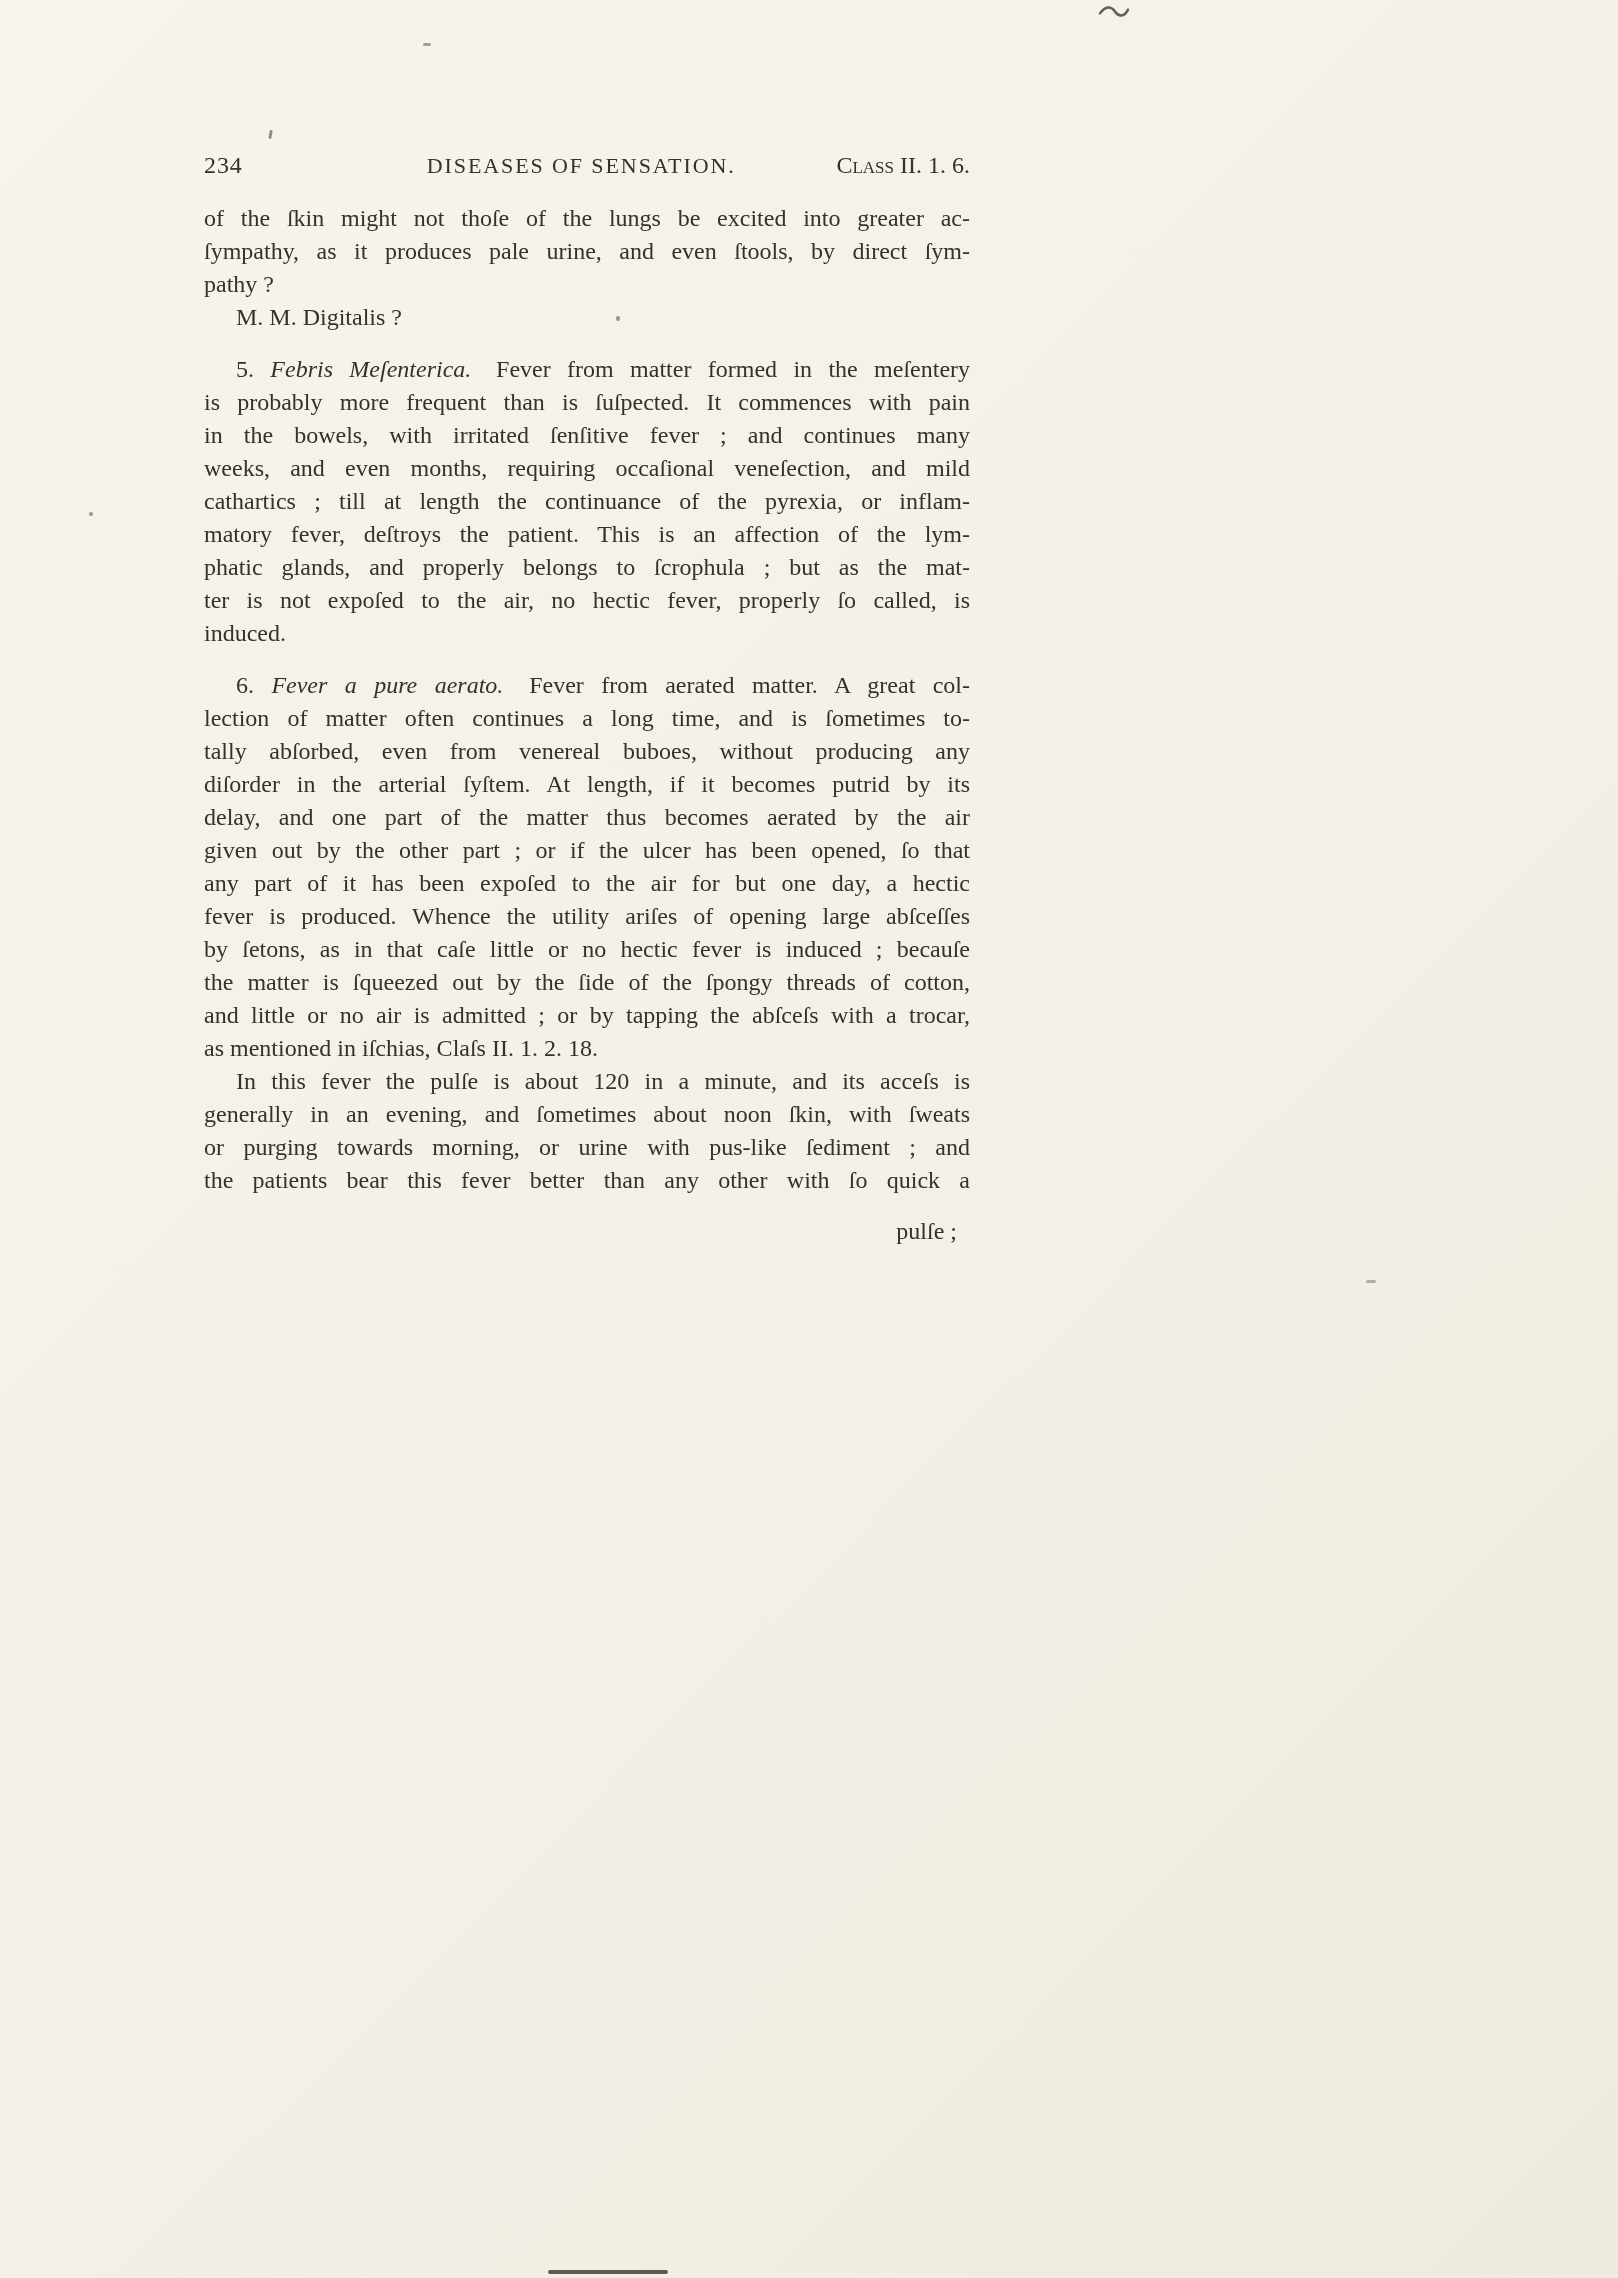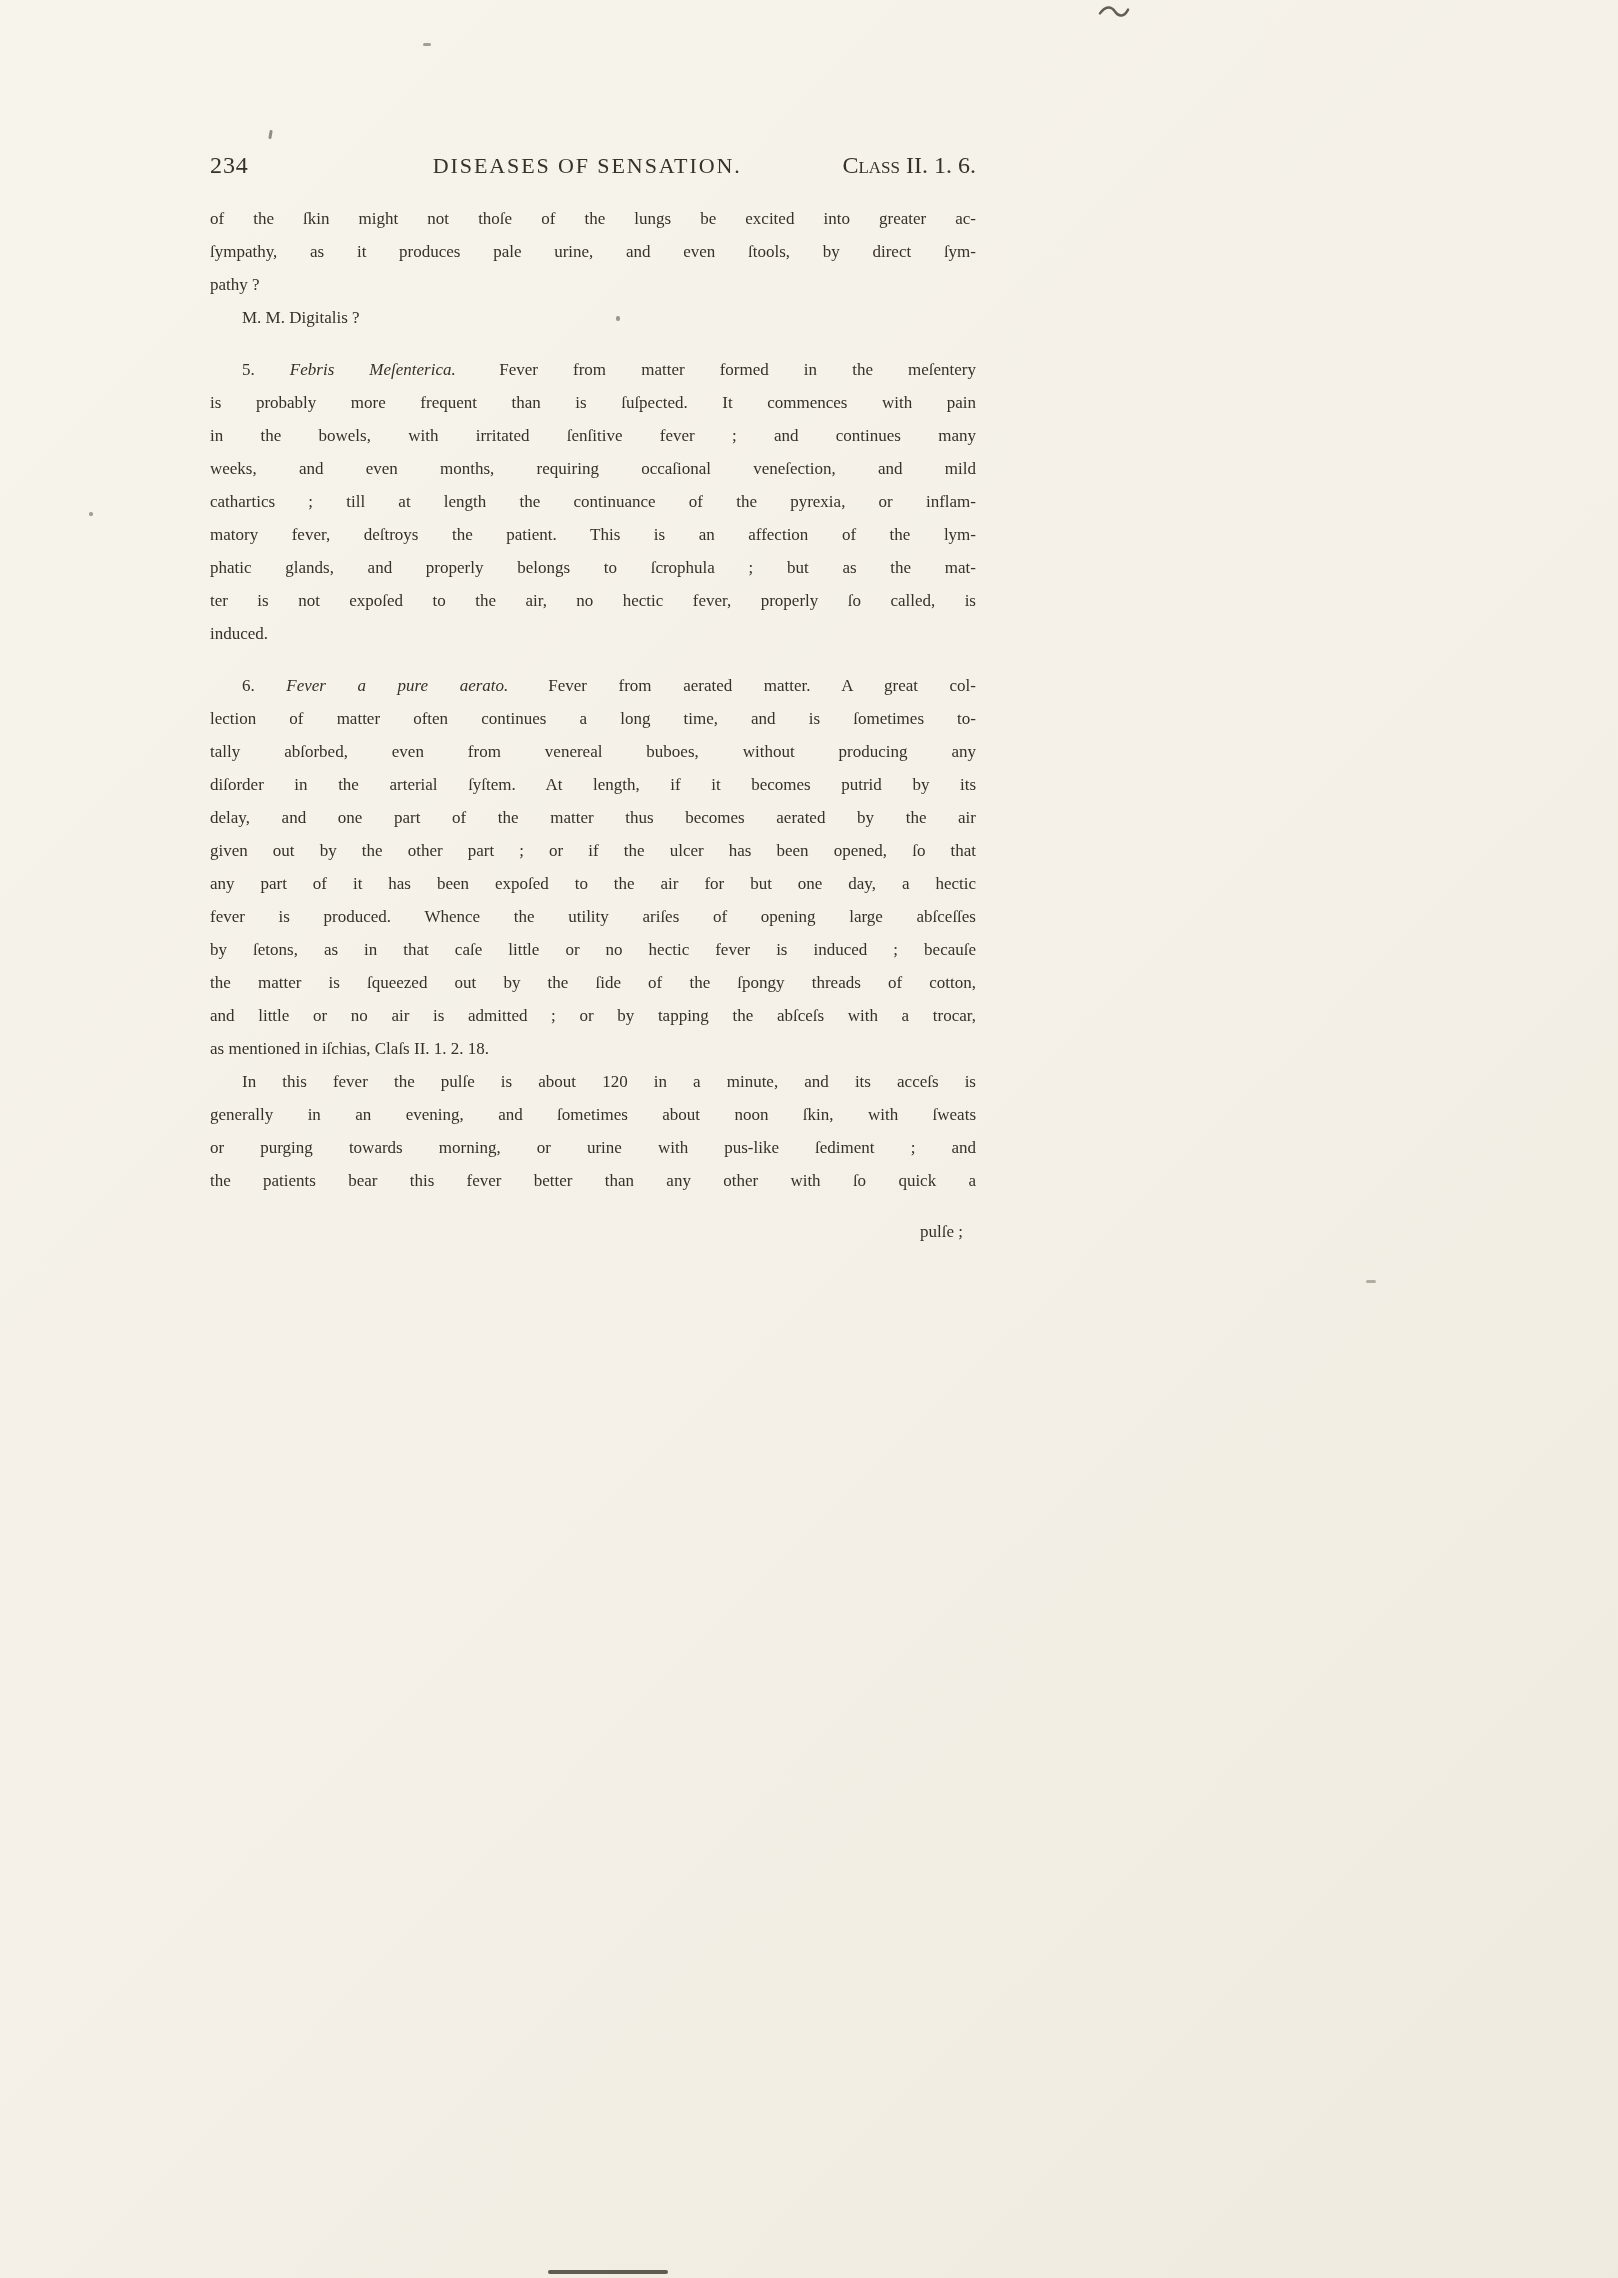--- a/index.html
+++ b/index.html
@@ -11,21 +11,21 @@
   .page {
     position: relative;
     width: 1619px;
     height: 2279px;
     overflow: hidden;
     background: linear-gradient(135deg, #f7f4ec 0%, #f4f0e7 55%, #efeadf 100%);
     color: #373127;
   }
   .column {
     position: absolute;
-    left: 210px;
+    left: 204px;
     top: 152px;
     width: 766px;
   }
   
   .header {
     display: flex;
     align-items: baseline;
     margin-bottom: 22.5px;
     font-size: 24px;
   }
@@ -33,21 +33,21 @@
   .running-title {
     flex: 1;
     text-align: center;
     font-size: 22px;
     letter-spacing: 1.9px;
     white-space: nowrap;
   }
   .classlabel { text-align: center; white-space: nowrap; }
   .sc { font-variant: small-caps; }
   
-  .bodytext { font-size: 17px; line-height: 33px; }
+  .bodytext { font-size: 24px; line-height: 33px; }
   .line {
     text-align: justify;
     text-align-last: justify;
     min-height: 33px;
   }
   .line-last { text-align-last: left; }
   .indent { text-indent: 32px; }
   .it { font-style: italic; }
   .wsp { display: inline-block; width: 8.4px; }
   .section { margin-top: 19px; }

